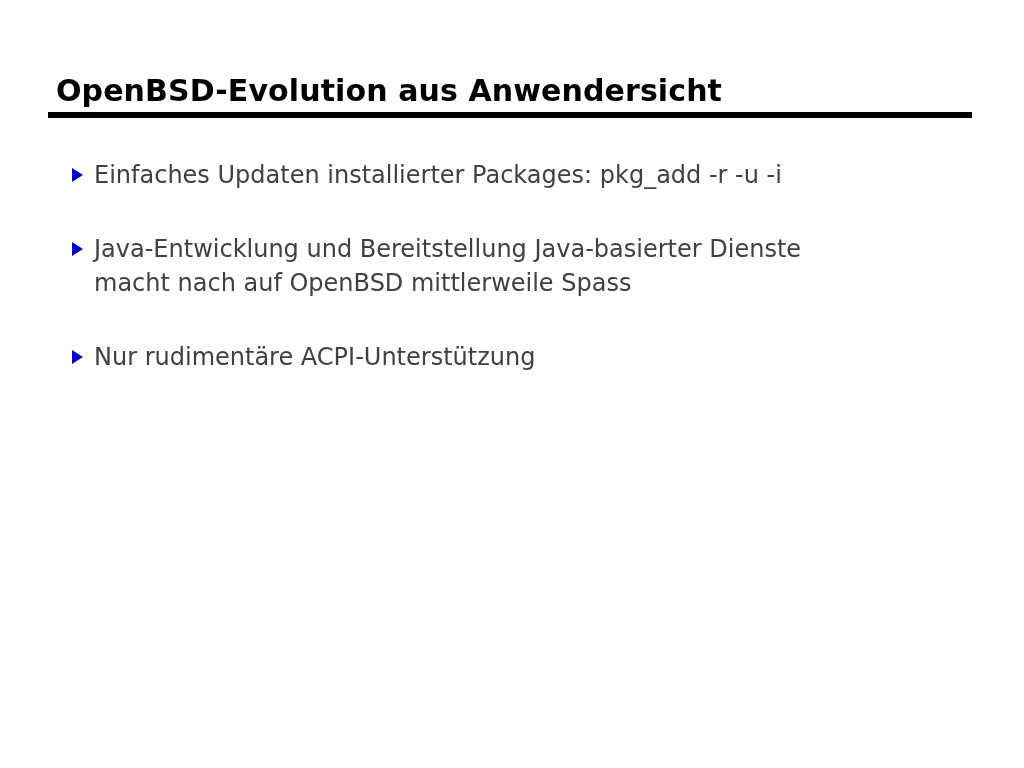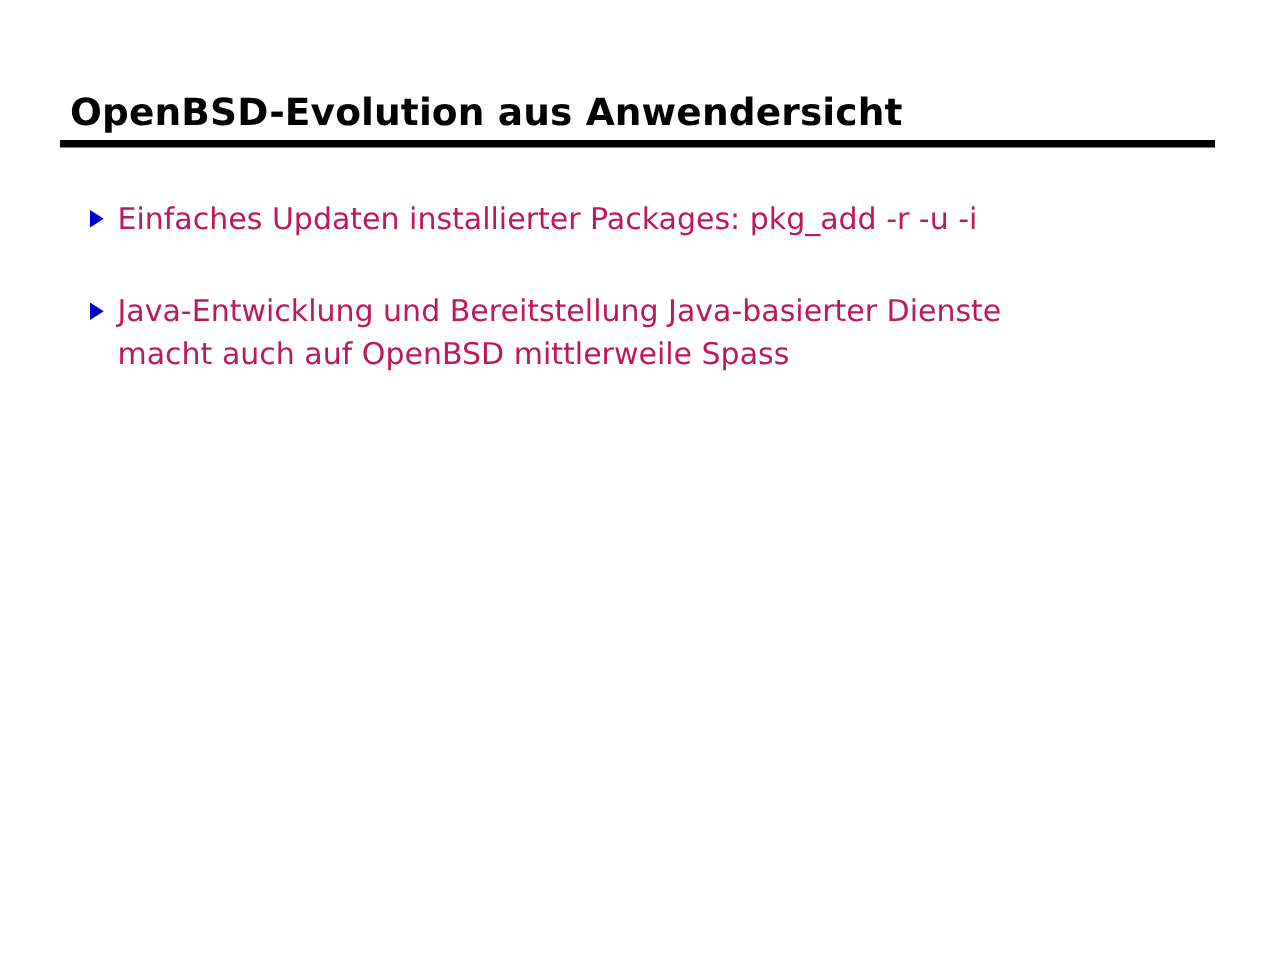--- a/index.html
+++ b/index.html
@@ -47,21 +47,21 @@
     margin: 0;
     padding: 0;
     list-style: none;
   }
   .bullet-item {
     position: relative;
     padding-left: 24px;
     margin: 0 0 40px 0;
     font-size: 24px;
     line-height: 34px;
-    color: #be185d;
+    color: #404040;
   }
   .bullet-item:last-child {
     margin-bottom: 0;
   }
   .bullet-marker {
     position: absolute;
     left: 2px;
     top: 10px;
     width: 0;
     height: 0;
@@ -86,21 +86,25 @@
   <ul class="bullet-list">
 
     <li class="bullet-item">
       <span class="bullet-marker"></span>
       <span class="bullet-text">Einfaches Updaten installierter Packages: pkg_add -r -u -i</span>
     </li>
 
     <li class="bullet-item">
       <span class="bullet-marker"></span>
       <span class="bullet-text">Java-Entwicklung und Bereitstellung Java-basierter Dienste
-macht auch auf OpenBSD mittlerweile Spass</span>
+macht nach auf OpenBSD mittlerweile Spass</span>
     </li>
 
 
 
+    <li class="bullet-item">
+      <span class="bullet-marker"></span>
+      <span class="bullet-text">Nur rudimentäre ACPI-Unterstützung</span>
+    </li>
 
   </ul>
 
 </div>
 
 </body></html>

